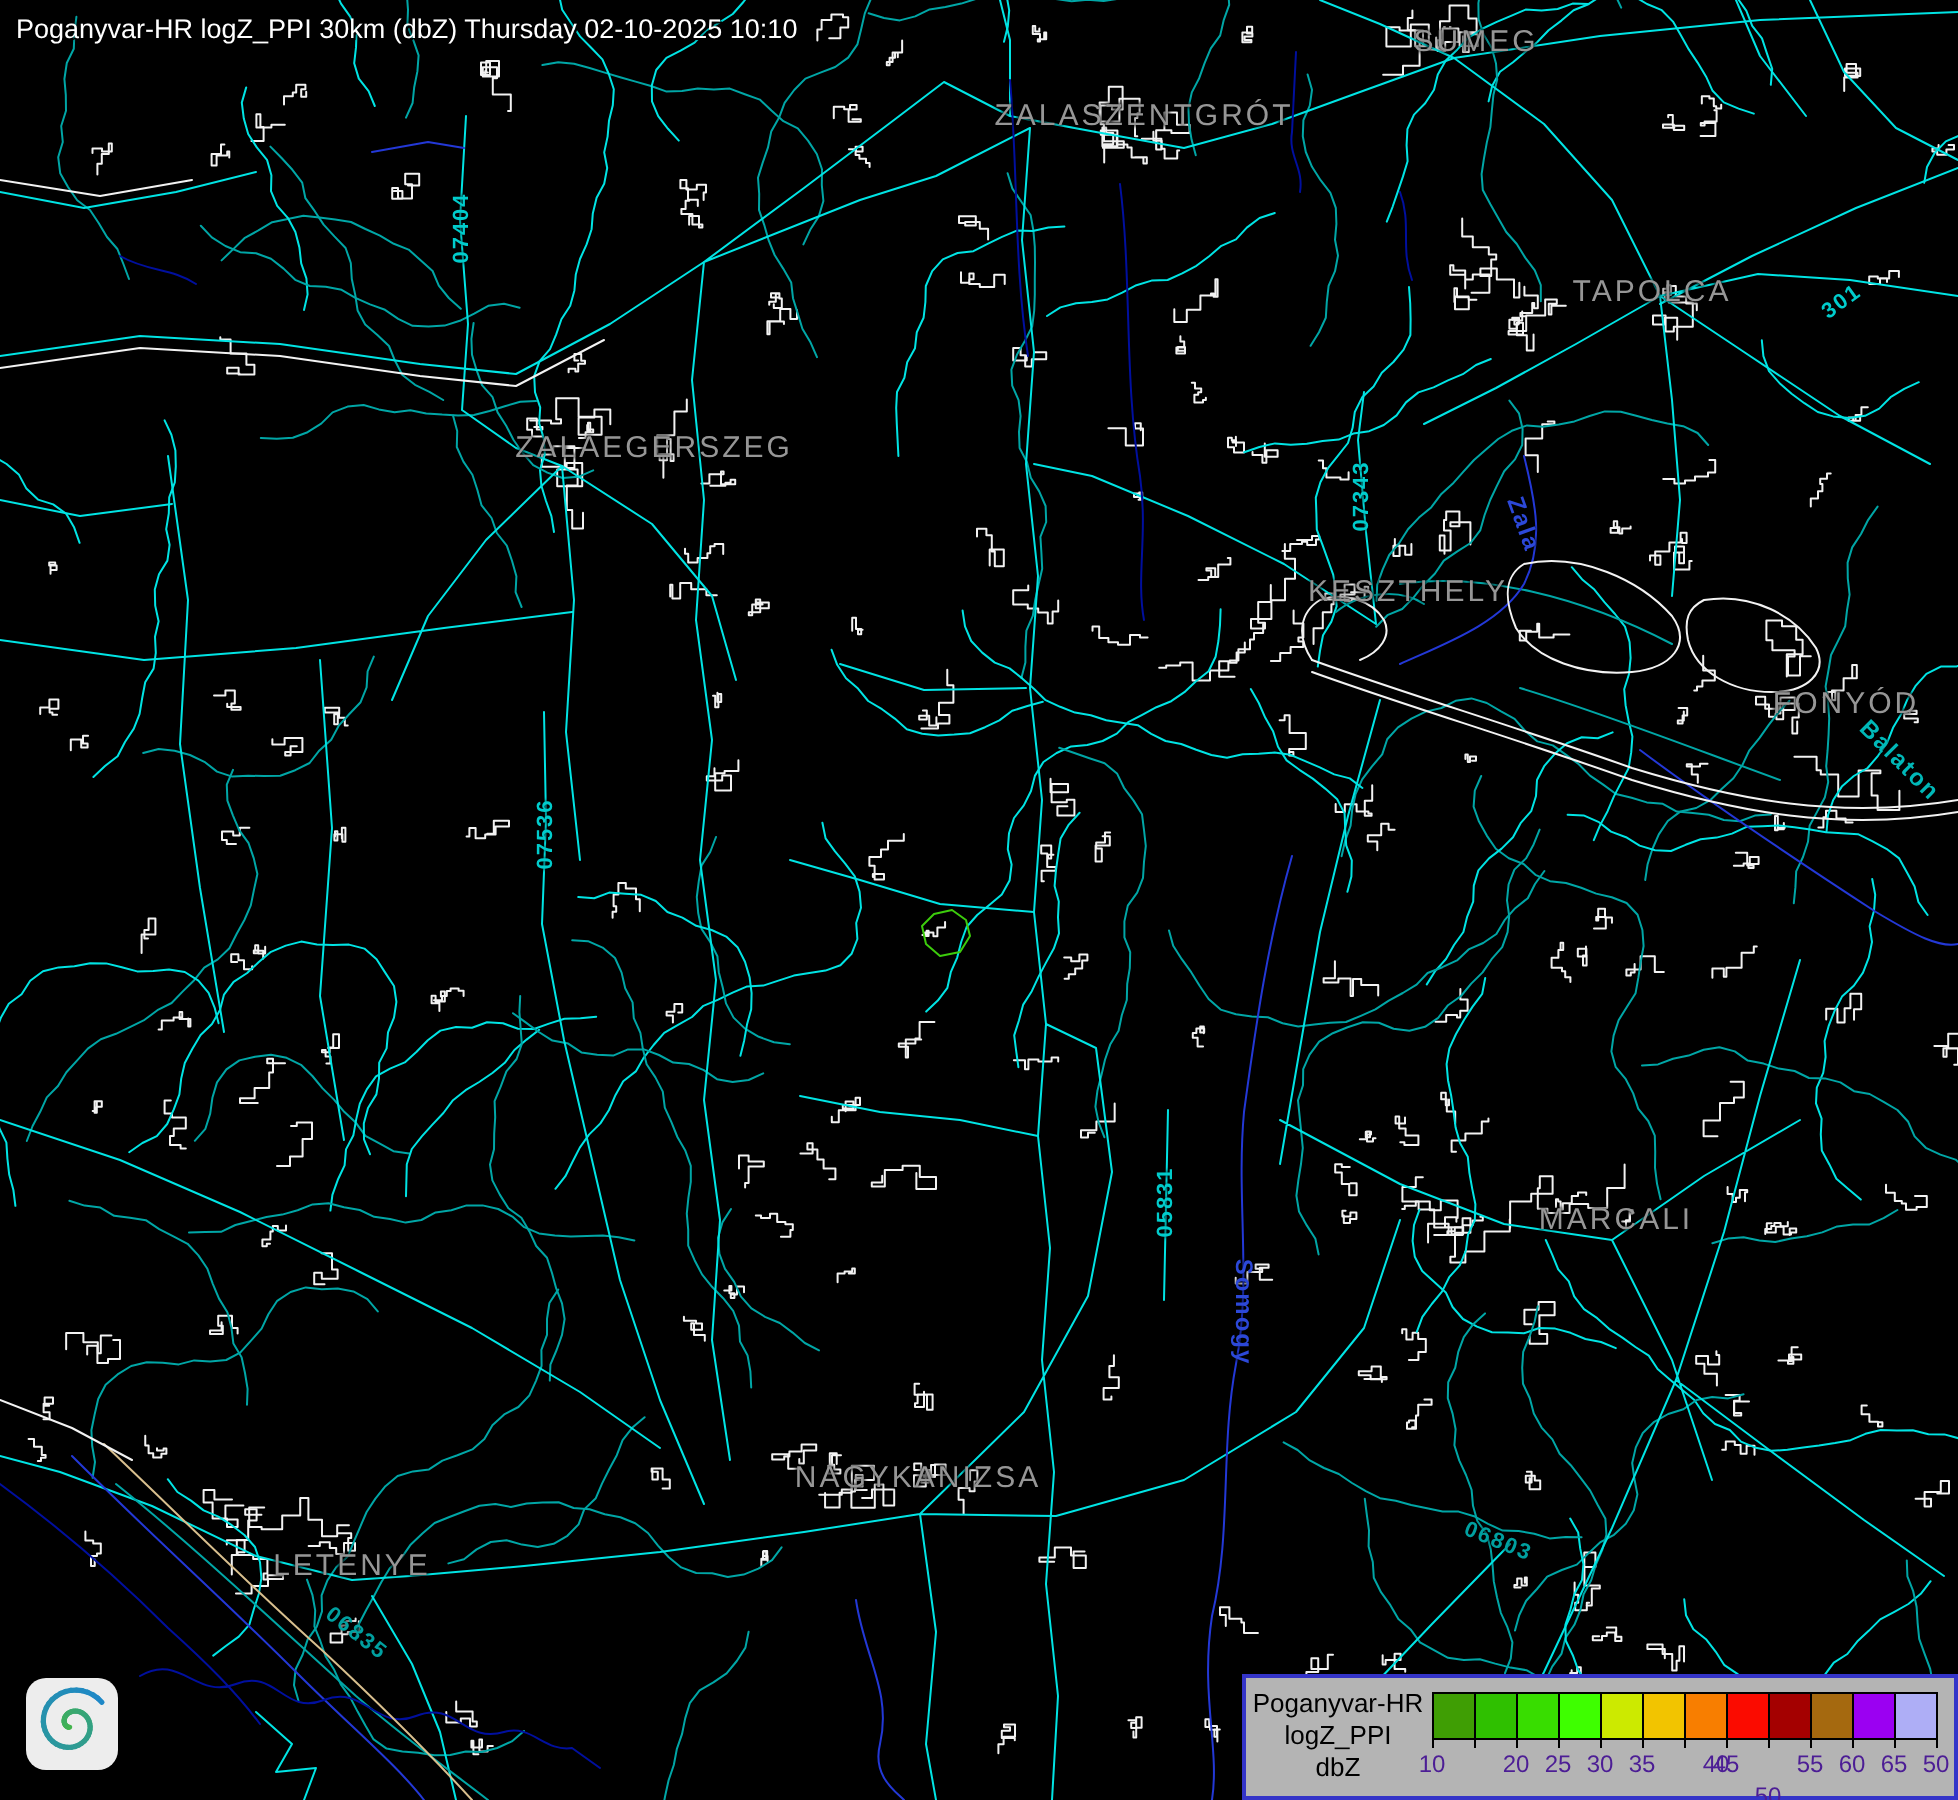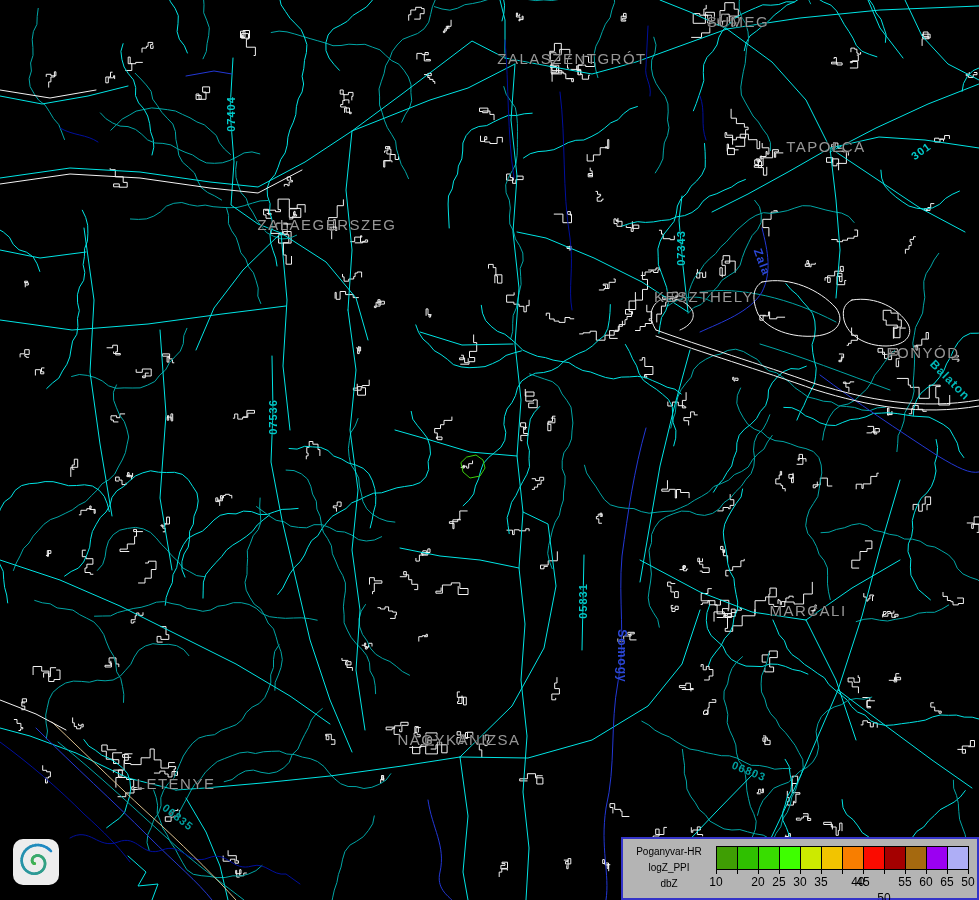--- a/index.html
+++ b/index.html
@@ -20,27 +20,27 @@
               text-shadow:0 0 2px #000,0 0 2px #000;}
   .road-label{color:var(--c-road-label);font-size:11px;font-weight:bold;letter-spacing:1px;
               text-shadow:0 0 2px #000;}
   .water-label{color:var(--c-water-label);font-size:12px;font-weight:bold;letter-spacing:1px;
               text-shadow:0 0 2px #000;}
   #title{position:absolute;left:8px;top:7px;color:var(--c-title,#fff);font-size:13.5px;
          white-space:nowrap;text-shadow:1px 1px 0 #000,0 0 3px #000;}
   #legend{position:absolute;left:621px;top:837px;width:354px;height:59px;
           background:var(--c-legend-bg,#b4b4b4);border:2px solid var(--c-legend-border,#3434c8);}
   #legend-text{position:absolute;left:2px;top:5px;width:88px;text-align:center;
-               color:var(--c-legend-text,#000);font-size:10px;line-height:16px;}
+               color:var(--c-legend-text,#000);font-size:13px;line-height:16px;}
   #legend-swatches{position:absolute;left:93px;top:7px;display:flex;}
   .swatch{width:22px;height:24px;border:1px solid #000;box-sizing:border-box;margin-left:-1px;}
   .swatch:first-child{margin-left:0;}
   #legend-ticks{position:absolute;left:93px;top:31px;width:258px;height:24px;}
   .tmark{position:absolute;top:0;width:1px;height:4px;background:#000;}
-  .tickno{position:absolute;top:5px;transform:translateX(-50%);font-size:12px;color:#000000;}
+  .tickno{position:absolute;top:5px;transform:translateX(-50%);font-size:12px;color:#4c1d95;}
   #logo{position:absolute;left:13px;top:839px;width:46px;height:46px;background:var(--c-logo-bg,#ededed);
         border-radius:10px;}
 </style>
 </head>
 <body>
 
 <div id="app">
 
   <svg id="map-svg" width="979" height="900" viewBox="0 0 979 900">
     <g id="gen-layer">
@@ -400,20 +400,21 @@
       <div class="map-label road-label" style="left: 273px; top: 417px; transform: translate(-50%, -50%) rotate(-90deg);">07536</div>
       <div class="map-label road-label" style="left: 583px; top: 601px; transform: translate(-50%, -50%) rotate(-90deg);">05831</div>
       <div class="map-label road-label" style="left: 921px; top: 151px; transform: translate(-50%, -50%) rotate(-36deg);">301</div>
       <div class="map-label road-label" style="left: 178px; top: 817px; transform: translate(-50%, -50%) rotate(38deg); color: rgb(0, 160, 160);">06835</div>
       <div class="map-label road-label" style="left: 749px; top: 771px; transform: translate(-50%, -50%) rotate(22deg); color: rgb(0, 160, 160);">06803</div>
       <div class="map-label water-label" style="left: 622px; top: 656px; transform: translate(-50%, -50%) rotate(90deg);">Somogy</div>
       <div class="map-label water-label" style="left: 762px; top: 262px; transform: translate(-50%, -50%) rotate(70deg);">Zala</div>
       <div class="map-label water-label" style="left: 950px; top: 380px; transform: translate(-50%, -50%) rotate(45deg); color: rgb(0, 184, 184);">Balaton</div>
     </div>
 
+  <div id="title">Poganyvar-HR logZ_PPI 30km (dbZ) Thursday 02-10-2025 10:10</div>
 
   <div id="logo">
     <svg id="logo-svg" width="46" height="46" viewBox="0 0 46 46">
         <line x1="21.82299776548931" y1="24.61699280763918" x2="21.381515405271173" y2="24.5987909859095" stroke="rgb(68,181,75)" stroke-width="2.6" stroke-linecap="round"></line>
         <line x1="21.381515405271173" y1="24.5987909859095" x2="20.920117432058305" y2="24.475326575227417" stroke="rgb(68,180,77)" stroke-width="2.6" stroke-linecap="round"></line>
         <line x1="20.920117432058305" y1="24.475326575227417" x2="20.461973012428384" y2="24.24058212559998" stroke="rgb(67,180,79)" stroke-width="2.6" stroke-linecap="round"></line>
         <line x1="20.461973012428384" y1="24.24058212559998" x2="20.031517633909814" y2="23.89337139097444" stroke="rgb(66,179,81)" stroke-width="2.6" stroke-linecap="round"></line>
         <line x1="20.031517633909814" y1="23.89337139097444" x2="19.65348497553147" y2="23.437563927908116" stroke="rgb(66,178,84)" stroke-width="2.6" stroke-linecap="round"></line>
         <line x1="19.65348497553147" y1="23.437563927908116" x2="19.35190396473268" y2="22.882121598810965" stroke="rgb(65,177,86)" stroke-width="2.6" stroke-linecap="round"></line>
         <line x1="19.35190396473268" y1="22.882121598810965" x2="19.14909665933934" y2="22.240942386318043" stroke="rgb(64,177,88)" stroke-width="2.6" stroke-linecap="round"></line>

